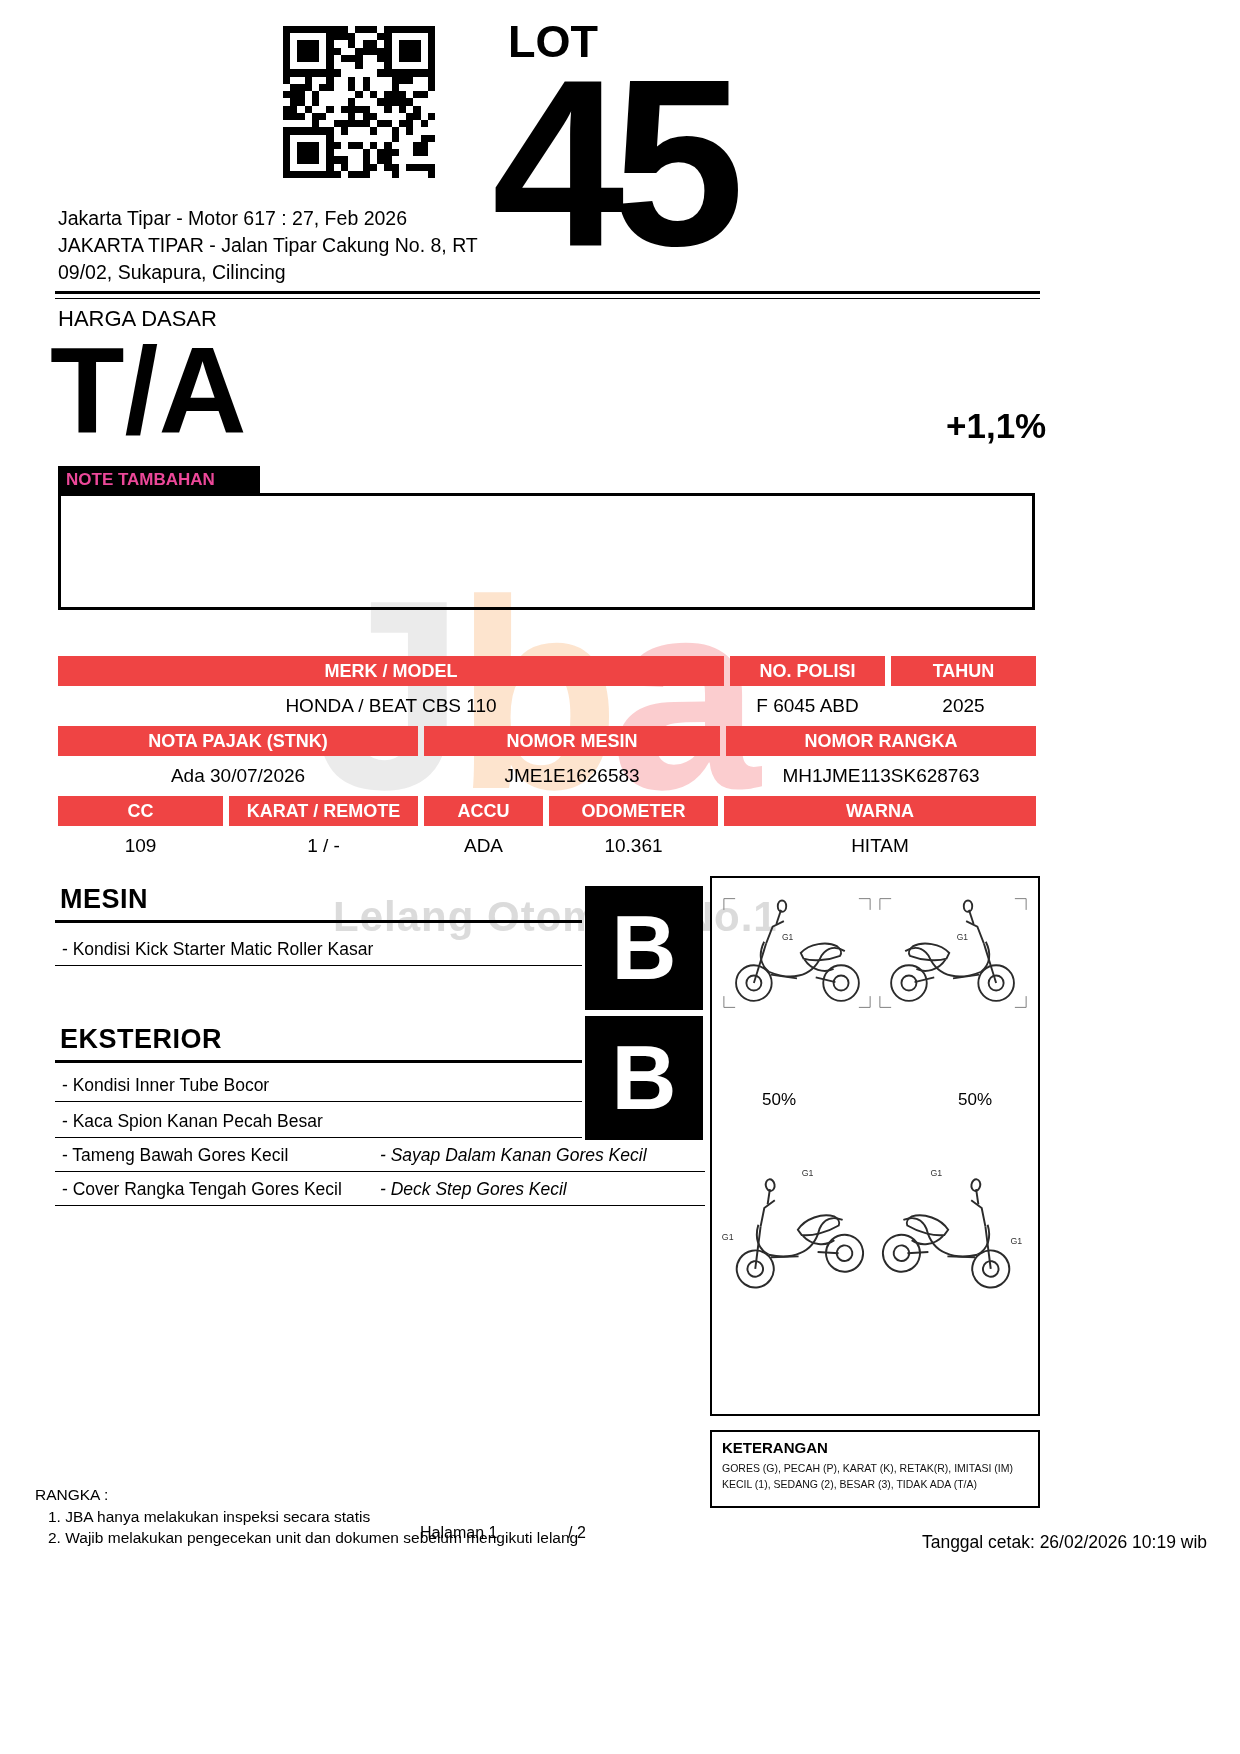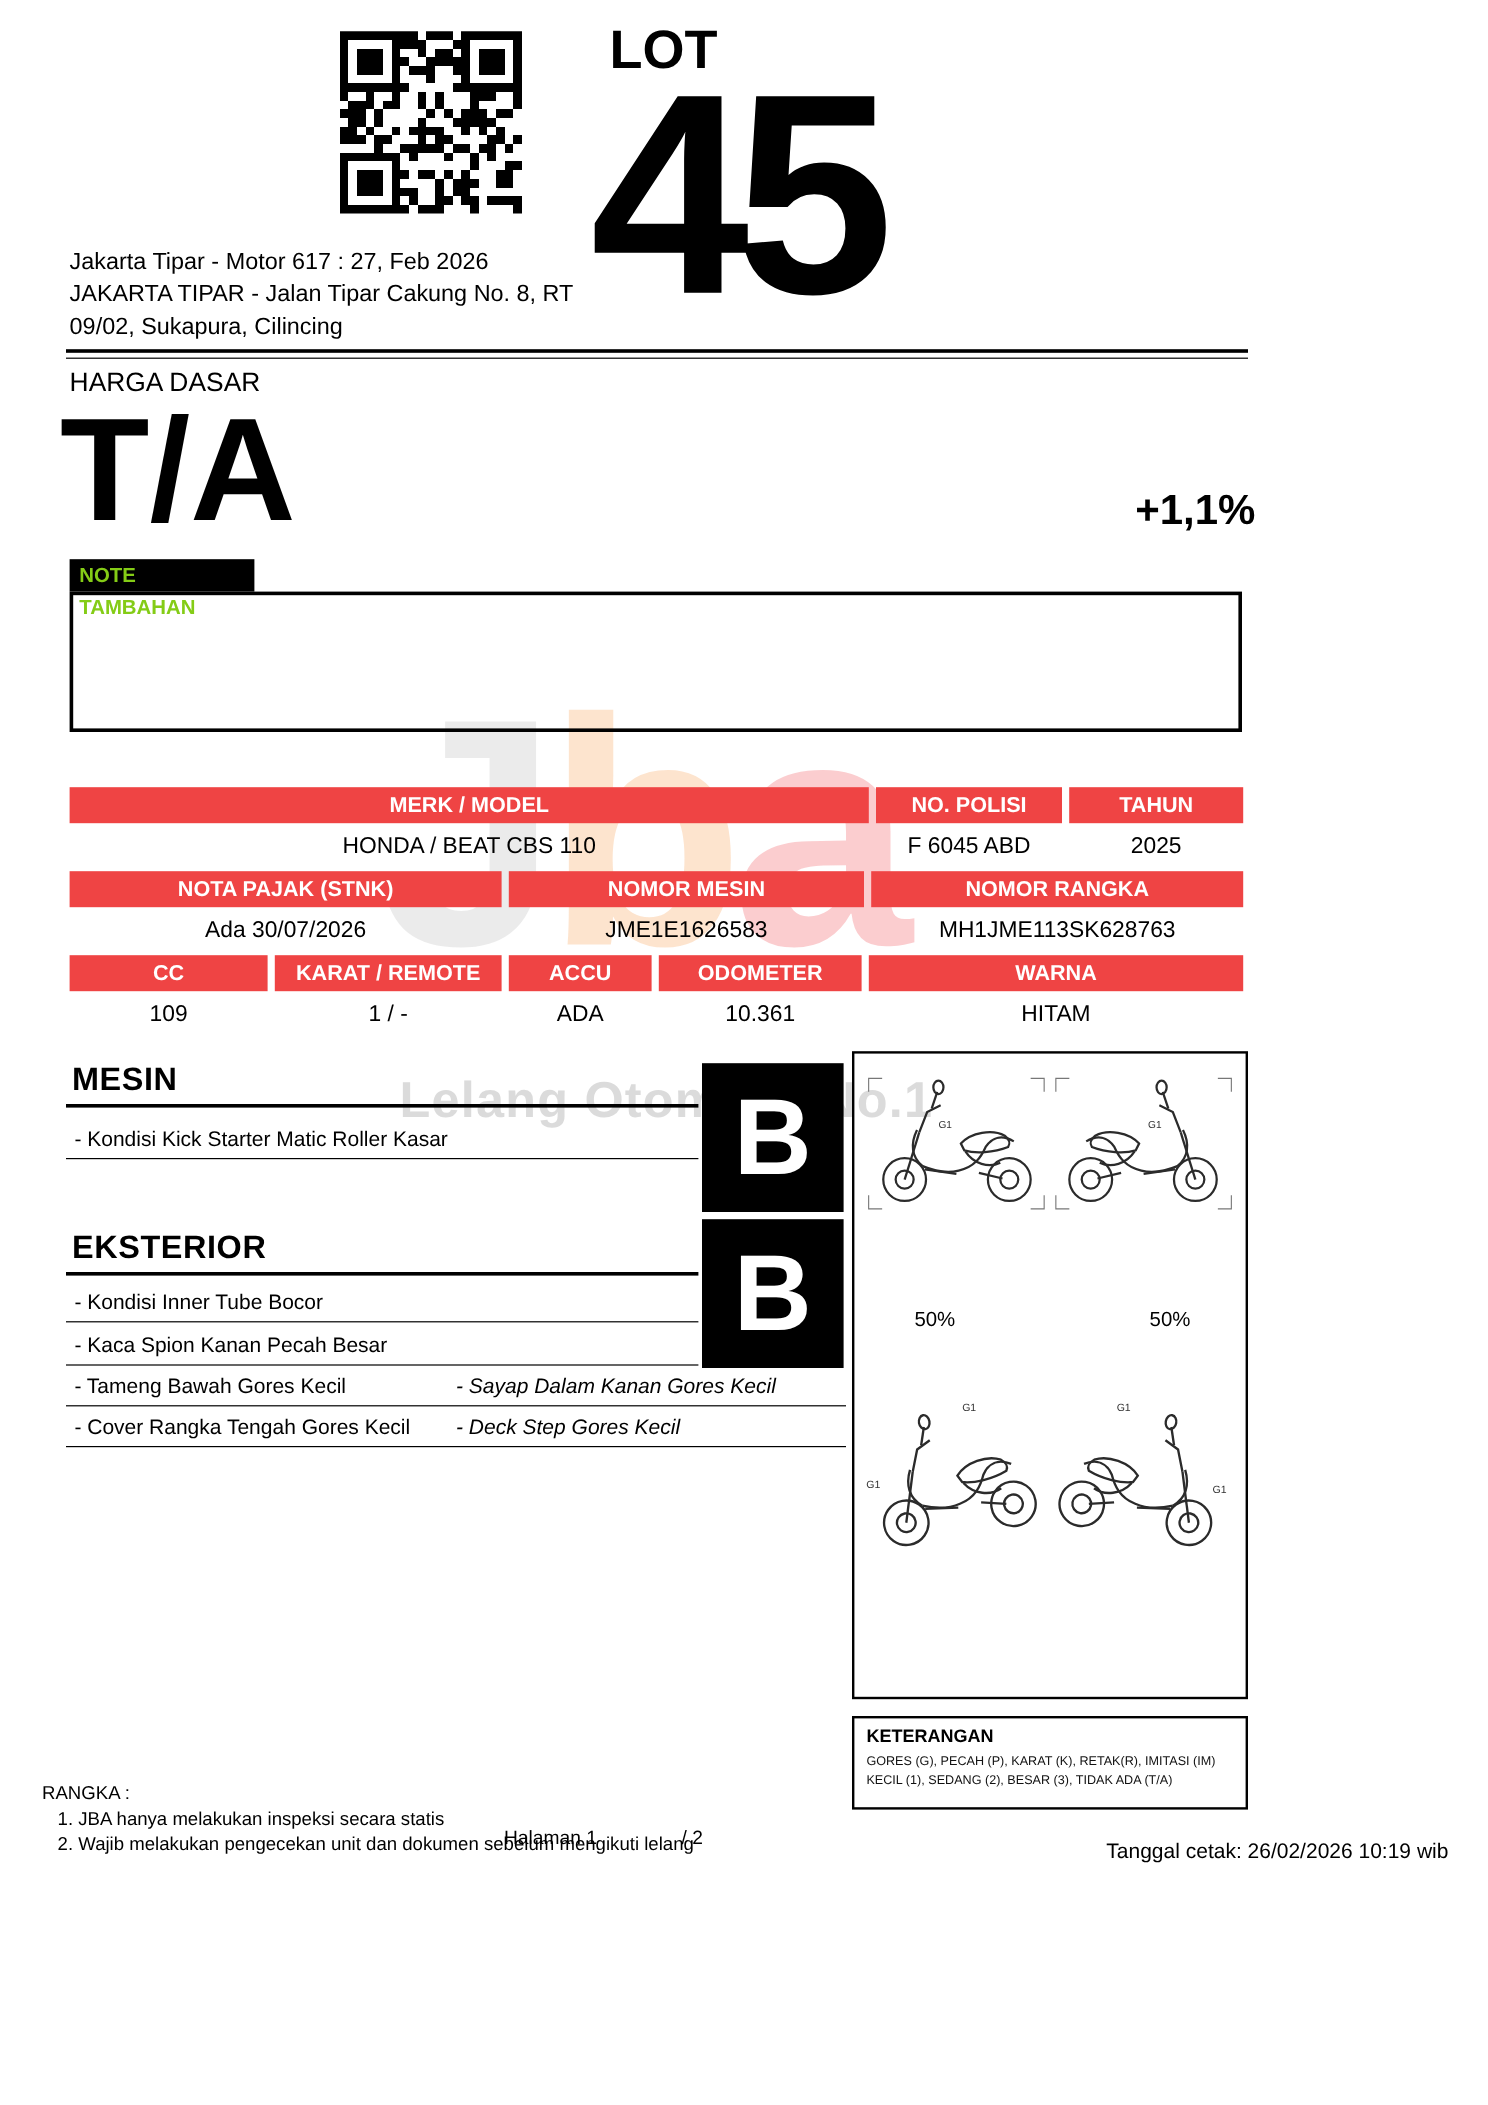--- a/index.html
+++ b/index.html
@@ -14,21 +14,21 @@
 
   
   .qr{position:absolute;left:283px;top:26px;width:152px;height:152px;}
   .lot-label{position:absolute;left:508px;top:16px;font-size:45px;font-weight:bold;}
   .lot-number{position:absolute;left:492px;top:50px;font-size:238px;font-weight:bold;line-height:0.95;letter-spacing:-12px;}
   .auction{position:absolute;left:58px;top:205px;font-size:19.5px;line-height:1.38;}
   .double-rule{position:absolute;left:55px;top:291px;width:985px;height:4px;border-top:3.2px solid #000;border-bottom:1.6px solid #000;}
   .harga-label{position:absolute;left:58px;top:306px;font-size:22px;}
   .harga-value{position:absolute;left:50px;top:330px;font-size:122px;font-weight:bold;line-height:1;}
   .harga-pct{position:absolute;left:946px;top:406px;font-size:35px;font-weight:bold;}
-  .note-bar{position:absolute;left:58px;top:466px;width:154px;height:27px;background:#000;color:#84cc16;font-size:17px;font-weight:bold;line-height:27px;padding-left:8px;box-sizing:border-box;}
+  .note-bar{position:absolute;left:58px;top:466px;width:202px;height:27px;background:#000;color:#ec4899;font-size:17px;font-weight:bold;line-height:27px;padding-left:8px;box-sizing:border-box;}
   .note-box{position:absolute;left:58px;top:493px;width:977px;height:117px;border:3px solid #000;box-sizing:border-box;font-size:17px;padding:8px;}
 
   
   .vtable{position:absolute;left:58px;top:656px;width:978px;}
   .trow{display:flex;gap:6px;}
   .th{background:#ef4444;color:#fff;font-weight:bold;font-size:18px;text-align:center;height:30px;line-height:30px;}
   .td{font-size:19px;text-align:center;height:40px;line-height:40px;}
   .c-mm{width:666px;} .c-pol{width:155px;} .c-thn{width:145px;}
   .c-stnk{width:360px;} .c-mes{width:296px;} .c-rng{width:310px;}
   .c-cc{width:165px;} .c-kun{width:189px;} .c-acc{width:119px;} .c-odo{width:169px;} .c-war{width:312px;}

